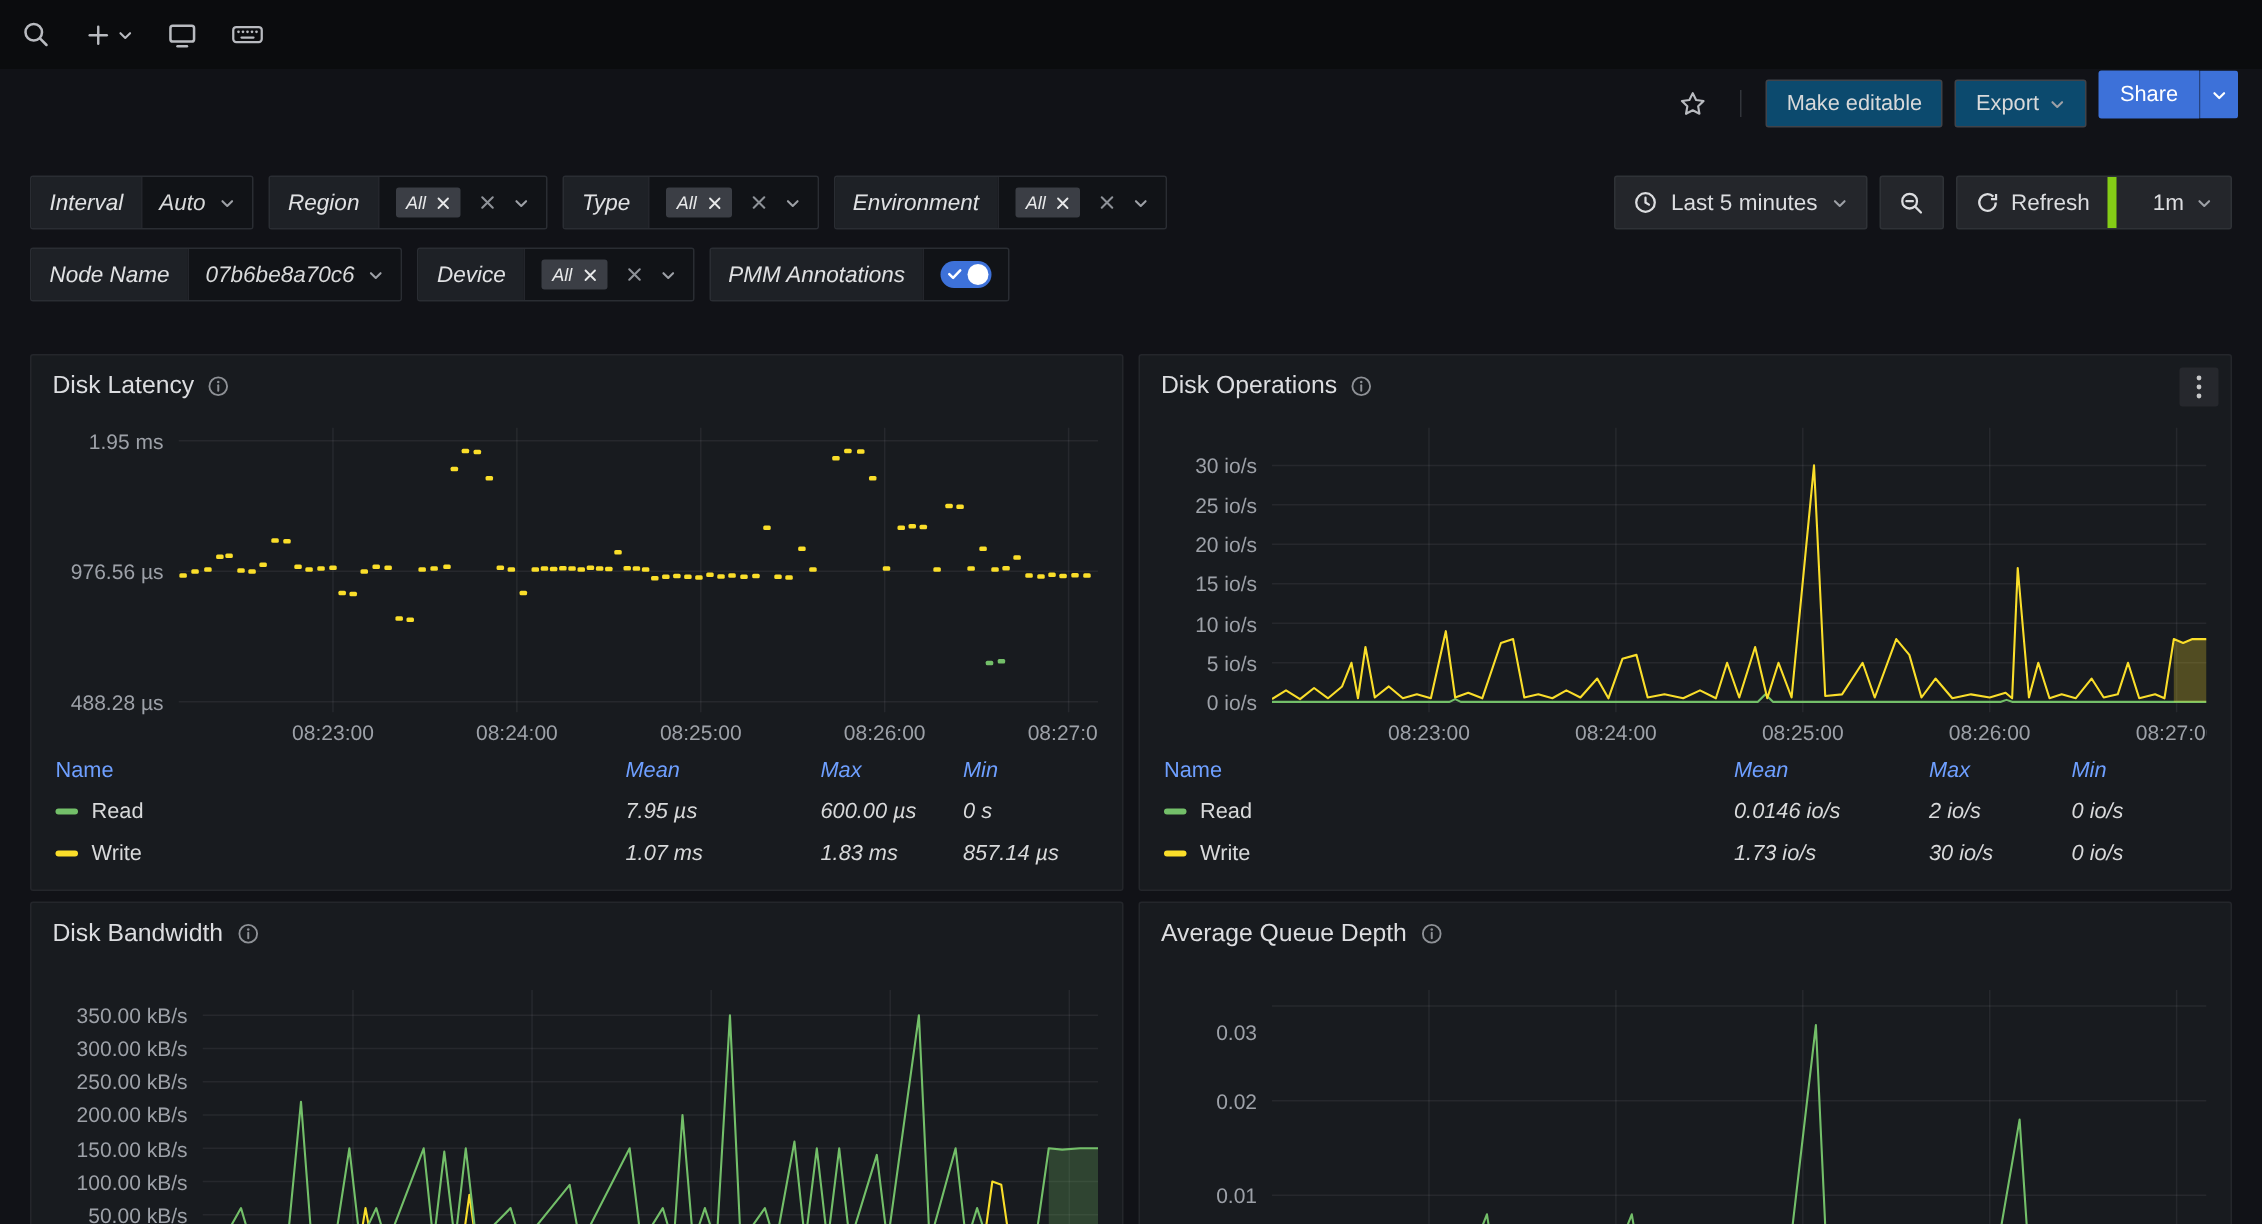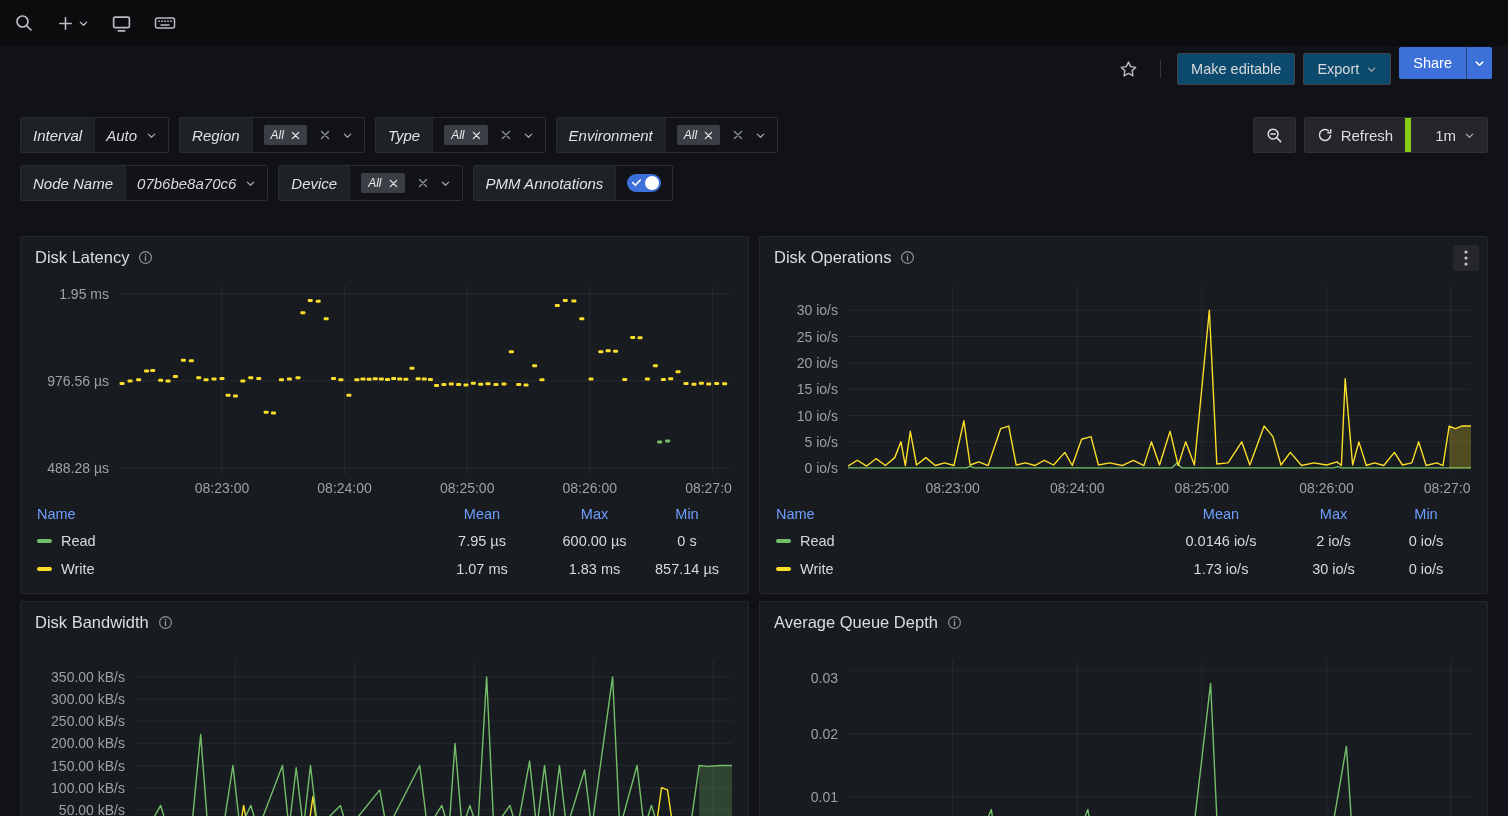--- a/index.html
+++ b/index.html
@@ -83,21 +83,21 @@
   .chart-flex.tall { margin-top:18px; }
   .yaxis { position:relative; flex:none; }
   .ytick { position:absolute; right:10px; font-size:14px; color:#9da1a8; white-space:nowrap; }
   .chart-area { flex:1; position:relative; }
   .xaxis { position:relative; height:22px; font-size:14px; color:#9da1a8; overflow:hidden; }
   .xaxis span { position:absolute; top:5px; transform:translateX(-50%); white-space:nowrap; }
   .legend { margin-top:4px; font-size:14.5px; }
   .lgrid { display:grid; grid-template-columns:1fr 130px 95px 90px; align-items:center; height:26px; }
   .lrow.lgrid { height:28px; }
   .lhead span { color:#6E9FFF; font-weight:500; }
-  .num { text-align:center; color:#d8d9da; }
+  .num { text-align:left; color:#d8d9da;font-style:italic; }
   .lname { display:flex; align-items:center; gap:9px; color:#d8d9da; cursor:pointer; }
   .swatch { width:15px; height:4px; border-radius:2px; flex:none; }
 </style>
 </head>
 <body>
 
 <div class="topnav">
   <div class="nav-actions">
     <span class="nav-icon">
       <svg viewBox="0 0 20 20" width="20" height="20">
@@ -243,20 +243,32 @@
               <svg viewBox="0 0 12 12" width="11" height="11">
                   <path d="M2.5 4.5 L6 8 L9.5 4.5" fill="none" stroke="currentColor" stroke-width="1.5" stroke-linecap="round" stroke-linejoin="round"></path>
                 </svg>
             </span>
           </span>
         </span>
       </div>
 
     </div>
     <div class="fright">
+      <button class="tp-btn">
+        <svg viewBox="0 0 16 16" width="16" height="16">
+            <circle cx="8" cy="8" r="6.2" fill="none" stroke="currentColor" stroke-width="1.5"></circle>
+            <path d="M8 4.8 V8 l2.3 1.4" fill="none" stroke="currentColor" stroke-width="1.5" stroke-linecap="round"></path>
+          </svg>
+        <span>Last 5 minutes</span>
+        <span class="caret">
+          <svg viewBox="0 0 12 12" width="11" height="11">
+              <path d="M2.5 4.5 L6 8 L9.5 4.5" fill="none" stroke="currentColor" stroke-width="1.5" stroke-linecap="round" stroke-linejoin="round"></path>
+            </svg>
+        </span>
+      </button>
       <button class="tp-btn">
         <svg viewBox="0 0 18 18" width="17" height="17">
             <circle cx="7.5" cy="7.5" r="5.2" fill="none" stroke="currentColor" stroke-width="1.6"></circle>
             <line x1="11.4" y1="11.4" x2="15.5" y2="15.5" stroke="currentColor" stroke-width="1.6" stroke-linecap="round"></line>
             <line x1="5.2" y1="7.5" x2="9.8" y2="7.5" stroke="currentColor" stroke-width="1.6" stroke-linecap="round"></line>
           </svg>
       </button>
       <span class="refresh-group">
         <span class="rg-seg">
           <svg viewBox="0 0 16 16" width="16" height="16">
@@ -624,21 +636,21 @@
         <svg viewBox="0 0 16 16" width="15" height="15">
             <circle cx="8" cy="8" r="6.3" fill="none" stroke="currentColor" stroke-width="1.3"></circle>
             <circle cx="8" cy="4.9" r="0.9" fill="currentColor"></circle>
             <line x1="8" y1="7.2" x2="8" y2="11.2" stroke="currentColor" stroke-width="1.4" stroke-linecap="round"></line>
           </svg>
       </span>
     </div>
     <div class="panel-body">
       <div class="chart-flex tall">
         <div class="yaxis" style="width: 72px; height: 200px;">
-            <div class="ytick" style="top: 10px;">0.03</div>
+            <div class="ytick" style="top: 20px;">0.03</div>
             <div class="ytick" style="top: 65.817px;">0.02</div>
             <div class="ytick" style="top: 128.909px;">0.01</div>
           </div>
         <div class="chart-area" style="height: 200px;">
             <svg width="623" height="200">
               <line x1="0" y1="10.725552050473187" x2="623" y2="10.725552050473187" stroke="rgba(204,204,220,0.08)" stroke-width="1"></line>
               <line x1="0" y1="73.81703470031545" x2="623" y2="73.81703470031545" stroke="rgba(204,204,220,0.08)" stroke-width="1"></line>
               <line x1="0" y1="136.90851735015772" x2="623" y2="136.90851735015772" stroke="rgba(204,204,220,0.08)" stroke-width="1"></line>
               <line x1="104.664" y1="0" x2="104.664" y2="200" stroke="rgba(204,204,220,0.08)" stroke-width="1"></line>
               <line x1="229.264" y1="0" x2="229.264" y2="200" stroke="rgba(204,204,220,0.08)" stroke-width="1"></line>

